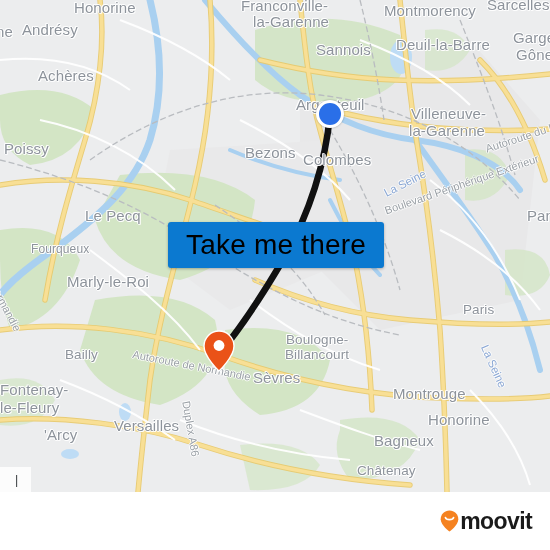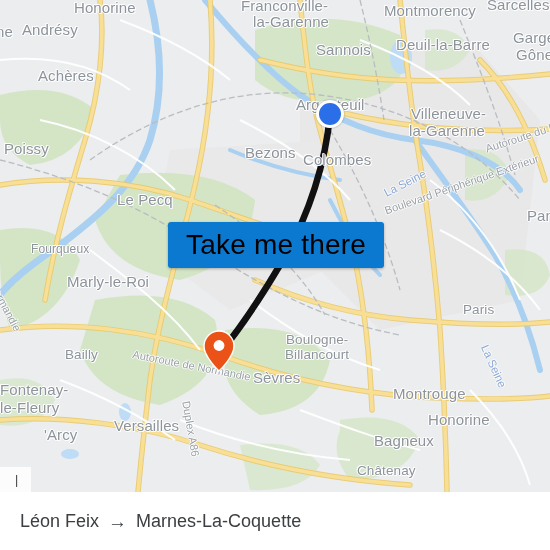--- a/index.html
+++ b/index.html
@@ -278,21 +278,21 @@
         <div class="place-label" style="left: 396px; top: 37px;">Deuil-la-Barre</div>
         <div class="place-label" style="left: 513px; top: 30px;">Garges-</div>
         <div class="place-label" style="left: 516px; top: 47px;">Gône</div>
         <div class="place-label" style="left: 38px; top: 68px;">Achères</div>
         <div class="place-label" style="left: 296px; top: 97px;">Argenteuil</div>
         <div class="place-label" style="left: 411px; top: 106px;">Villeneuve-</div>
         <div class="place-label" style="left: 409px; top: 123px;">la-Garenne</div>
         <div class="place-label" style="left: 4px; top: 141px;">Poissy</div>
         <div class="place-label" style="left: 245px; top: 145px;">Bezons</div>
         <div class="place-label" style="left: 303px; top: 152px;">Colombes</div>
-        <div class="place-label" style="left: 85px; top: 192px; margin-left: 32px;">Le Pecq</div>
+        <div class="place-label" style="left: 85px; top: 208px;">Le Pecq</div>
         <div class="place-label sm" style="left: 31px; top: 243px;">Fourqueux</div>
         <div class="place-label" style="left: 67px; top: 274px;">Marly-le-Roi</div>
         <div class="place-label md" style="left: 463px; top: 303px;">Paris</div>
         <div class="place-label md" style="left: 286px; top: 333px;">Boulogne-</div>
         <div class="place-label md" style="left: 285px; top: 348px;">Billancourt</div>
         <div class="place-label md" style="left: 65px; top: 348px;">Bailly</div>
         <div class="place-label" style="left: 253px; top: 370px;">Sèvres</div>
         <div class="place-label" style="left: 0px; top: 382px;">Fontenay-</div>
         <div class="place-label" style="left: 0px; top: 400px;">le-Fleury</div>
         <div class="place-label" style="left: 393px; top: 386px;">Montrouge</div>
@@ -325,19 +325,23 @@
     </div>
 
     <button id="take-me-there">Take me there</button>
 
     <div id="attribution" style="width: auto;">
       <span class="sep">|</span>
     </div>
   </div>
 
   <div id="footer">
-    <div id="route-title">
-      <span>Léon Feix</span>
-      <span id="route-arrow">→</span>
-      <span>Marnes-La-Coquette</span>
+    <div id="brand">
+      <span>
+        <svg width="19" height="22" viewBox="0 0 19 22" style="display:block">
+          <path d="M9.5 0.6 C4.6 0.6 0.7 4.4 0.7 9.2 C0.7 15.2 9.5 21.6 9.5 21.6 C9.5 21.6 18.3 15.2 18.3 9.2 C18.3 4.4 14.4 0.6 9.5 0.6 Z" fill="#f58220"></path>
+          <path d="M5.4 7.6 C6.3 10.4 12.7 10.4 13.6 7.6" stroke="#ffffff" stroke-width="1.7" fill="none" stroke-linecap="round"></path>
+        </svg>
+      </span>
+      <span id="brand-name">moovit</span>
     </div>
   </div>
 </div>
 
 </body></html>

